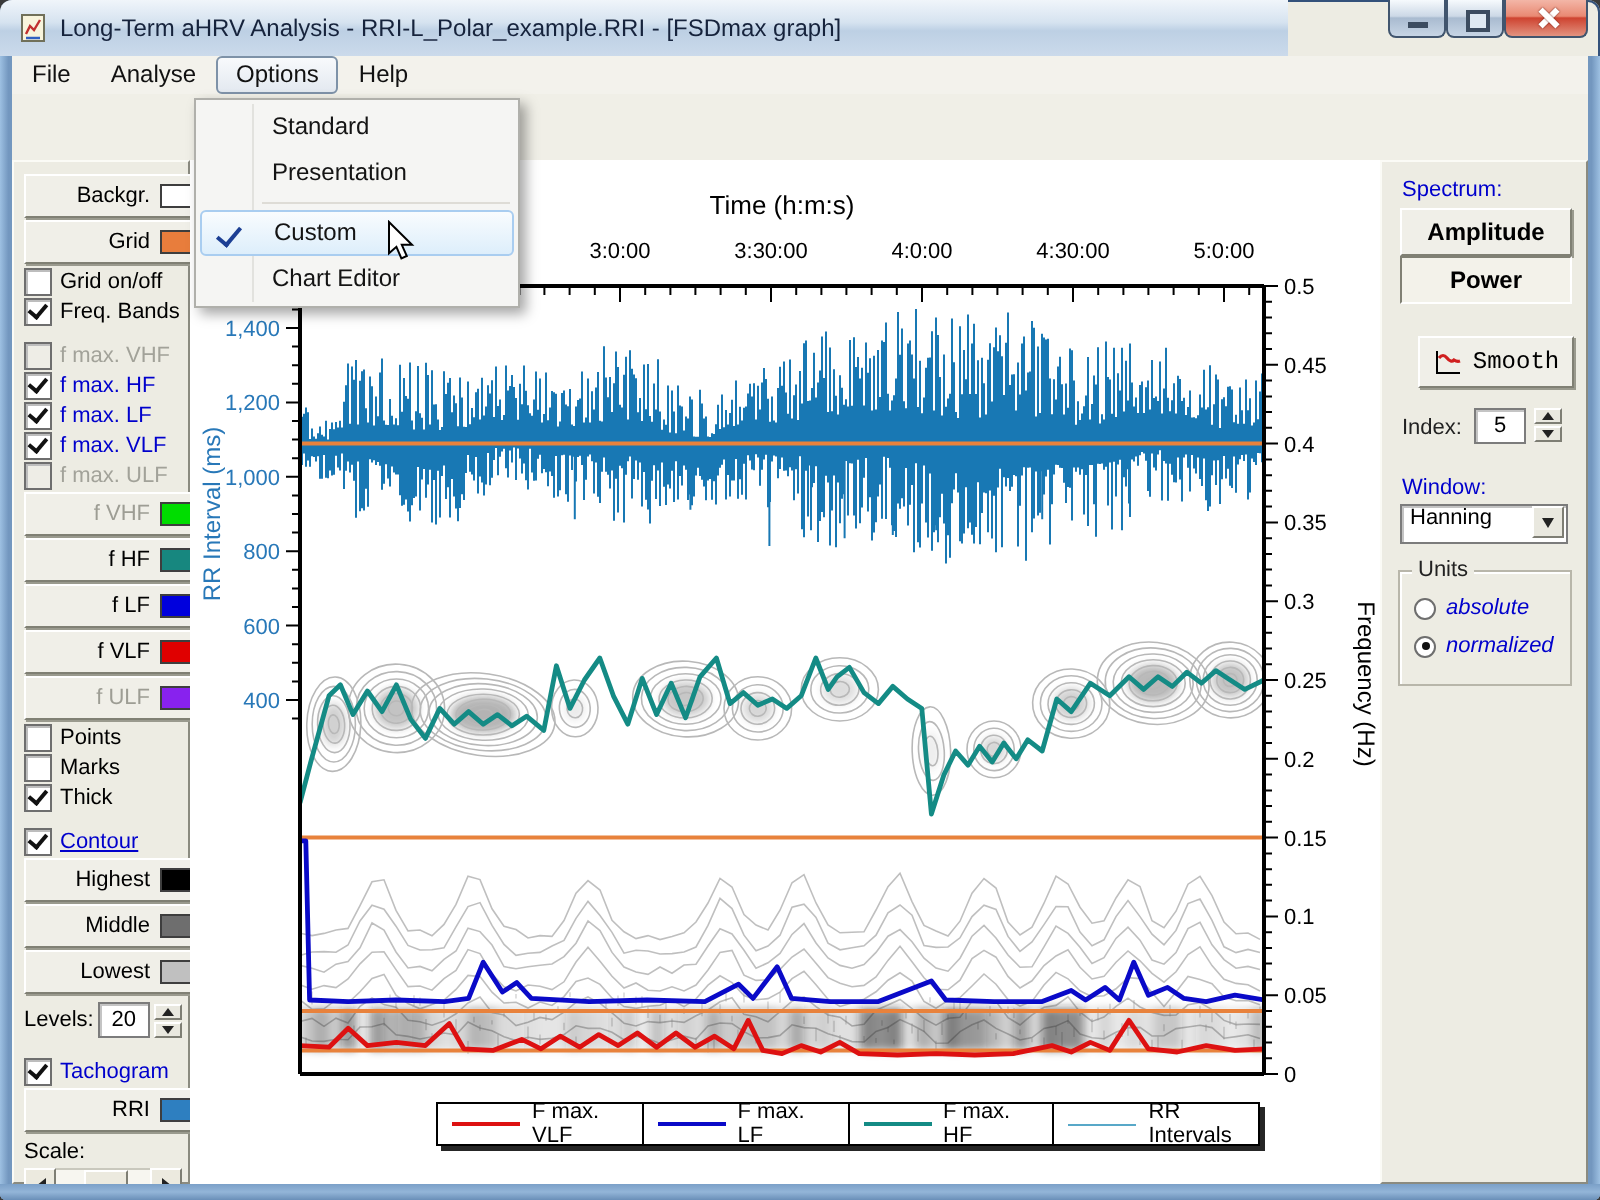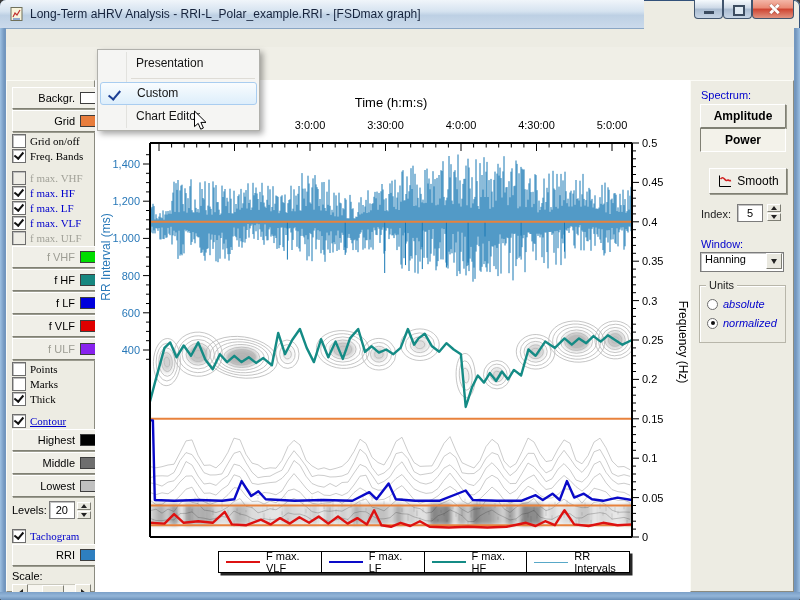--- a/index.html
+++ b/index.html
@@ -39,21 +39,21 @@
           border:1px solid;border-color:#fbfbf6 #8b8b80 #8b8b80 #fbfbf6;padding:5px 2px 0 4px;}
   .rpanel{position:absolute;left:690px;top:80px;width:104px;height:512px;background:#edece3;box-sizing:border-box;
           border:1px solid;border-color:#fbfbf6 #8b8b80 #8b8b80 #fbfbf6;}
   .chartpanel{position:absolute;left:95px;top:80px;width:595px;height:512px;background:#ffffff;}
   
   .cbtn{display:flex;align-items:center;justify-content:flex-end;gap:5px;width:80px;height:20px;margin:1px 0 1px 1px;
         background:#f0efe8;border:1px solid;border-color:#ffffff #80807四 #808074 #ffffff;
         border-color:#ffffff #808074 #808074 #ffffff;box-shadow:1px 1px 0 #9a9a8e;font-size:11px;padding:0 4px;box-sizing:content-box;}
   .cbl{color:#000;} .cbtn.dis .cbl{color:#9d9d94;}
   .swatch{width:17px;height:12px;border:1px solid #3e3e3e;box-sizing:border-box;}
-  .crow{display:flex;align-items:center;gap:4px;height:15px;margin-left:1px;font-size:11px;font-family:Liberation Serif, serif;}
+  .crow{display:flex;align-items:center;gap:4px;height:15px;margin-left:1px;font-size:11px;}
   .cbox{width:12px;height:12px;background:#fff;border:1px solid #6e6e6e;box-shadow:inset 1px 1px 0 #bdbdbd;position:relative;flex:0 0 auto;}
   .cbox.on::after{content:'';position:absolute;left:2.5px;top:0.5px;width:3.5px;height:7px;
       border-right:2px solid #111;border-bottom:2px solid #111;transform:rotate(40deg);}
   .crow.dis .cbox{background:#eeede6;} .crow.dis .clab{color:#a2a299;}
   .clab.blue{color:#0000cc;} .clab.ul{text-decoration:underline;}
   .vgap{height:7px;}
   .spinrow{display:flex;align-items:center;gap:2px;height:22px;margin:2px 0 0 1px;font-size:11px;}
   .sbox{width:24px;height:16px;background:#fff;border:1px solid #7c7c7c;box-shadow:inset 1px 1px 0 #c4c4c4;
         display:inline-flex;align-items:center;justify-content:center;font-size:11px;}
   .updown{display:inline-flex;flex-direction:column;gap:1px;}
@@ -133,20 +133,21 @@
           <span class="glyph-min"></span>
         </div>
       <div class="wbtn" style="left:723px;width:29px;">
           <span class="glyph-max"></span>
         </div>
       <div class="wbtn close" style="left:752px;width:42px;">
           <span class="glyph-x"></span>
         </div>
     </div>
 
+    <div class="menubar" id="menubar"><span class="mbitem">File</span><span class="mbitem">Analyse</span><span class="mbitem open">Options</span><span class="mbitem">Help</span></div>
 
     <div class="toolbar" id="toolbar">
         <div class="tbtn" style="left: 8px; width: 28px;">
           <svg viewBox="0 0 16 16">
             <rect x="3" y="2" width="8" height="12" fill="#e8c820" stroke="#7a5a00"></rect>
             <rect x="5" y="4" width="4" height="8" fill="#f8ef90"></rect>
             <rect x="9.5" y="7" width="5" height="2.6" fill="#c02818"></rect>
           </svg>
         </div>
         <div class="tbtn" style="left: 44px; width: 28px;">
@@ -583,21 +584,21 @@
           <text class="tick" text-anchor="start" x="547" y="421.59999999999997">0.05</text>
           <text class="tick" text-anchor="start" x="547" y="461">0</text>
           <text class="axl" transform="translate(584,262) rotate(90)" fill="#000">Frequency (Hz)</text>
         </svg>
     </div>
 
     <div class="rpanel">
       <span class="rlab" style="left:10px;top:8px;">Spectrum:</span>
       <button class="rbtn" style="top:23px;">Amplitude</button>
       <button class="rbtn pressed" style="top:47px;">Power</button>
-      <button class="rbtn smooth" style="top:87px;">
+      <button class="rbtn smooth" style="top:87px;font-family:Liberation Mono, monospace;">
         <svg viewBox="0 0 16 16">
             <path d="M2.5 2.5 V13.5 H14" stroke="#000" fill="none"></path>
             <path d="M3.5 6 Q5.5 3.5 7.5 6 T11 7 Q12.5 8 14 7.5" stroke="#d02020" stroke-width="1.6" fill="none"></path>
           </svg>
         <span>Smooth</span>
       </button>
       <span class="rlab dark" style="left:10px;top:127px;">Index:</span>
       <span class="sbox" style="position:absolute;left:46px;top:123px;">5</span>
       <span class="updown" style="position:absolute;left:76px;top:123px;">
         <span class="sbtn up">
@@ -640,20 +641,21 @@
           <span class="lline" style="border-top: 2.4px solid rgb(20, 139, 133);"></span>
           <span>F max. HF</span>
         </div>
         <div class="lcell">
           <span class="lline" style="border-top: 1.2px solid rgb(88, 168, 200);"></span>
           <span>RR Intervals</span>
         </div>
       </div>
 
     <div class="menu" id="optmenu">
+        <div class="mitem"><span>Standard</span></div>
         <div class="mitem"><span>Presentation</span></div>
         <div class="msep"></div>
         <div class="mitem hot"><span class="mcheck"></span><span>Custom</span></div>
         <div class="mitem"><span>Chart Editor</span></div>
       </div>
 
     <div class="cursor">
       <svg viewBox="0 0 15 22">
           <path d="M1.5 1 L1.5 16.6 L5.2 13.4 L7.7 19.2 L10.4 18 L7.9 12.4 L13 12.4 Z" fill="#fff" stroke="#000" stroke-width="1"></path>
         </svg>

